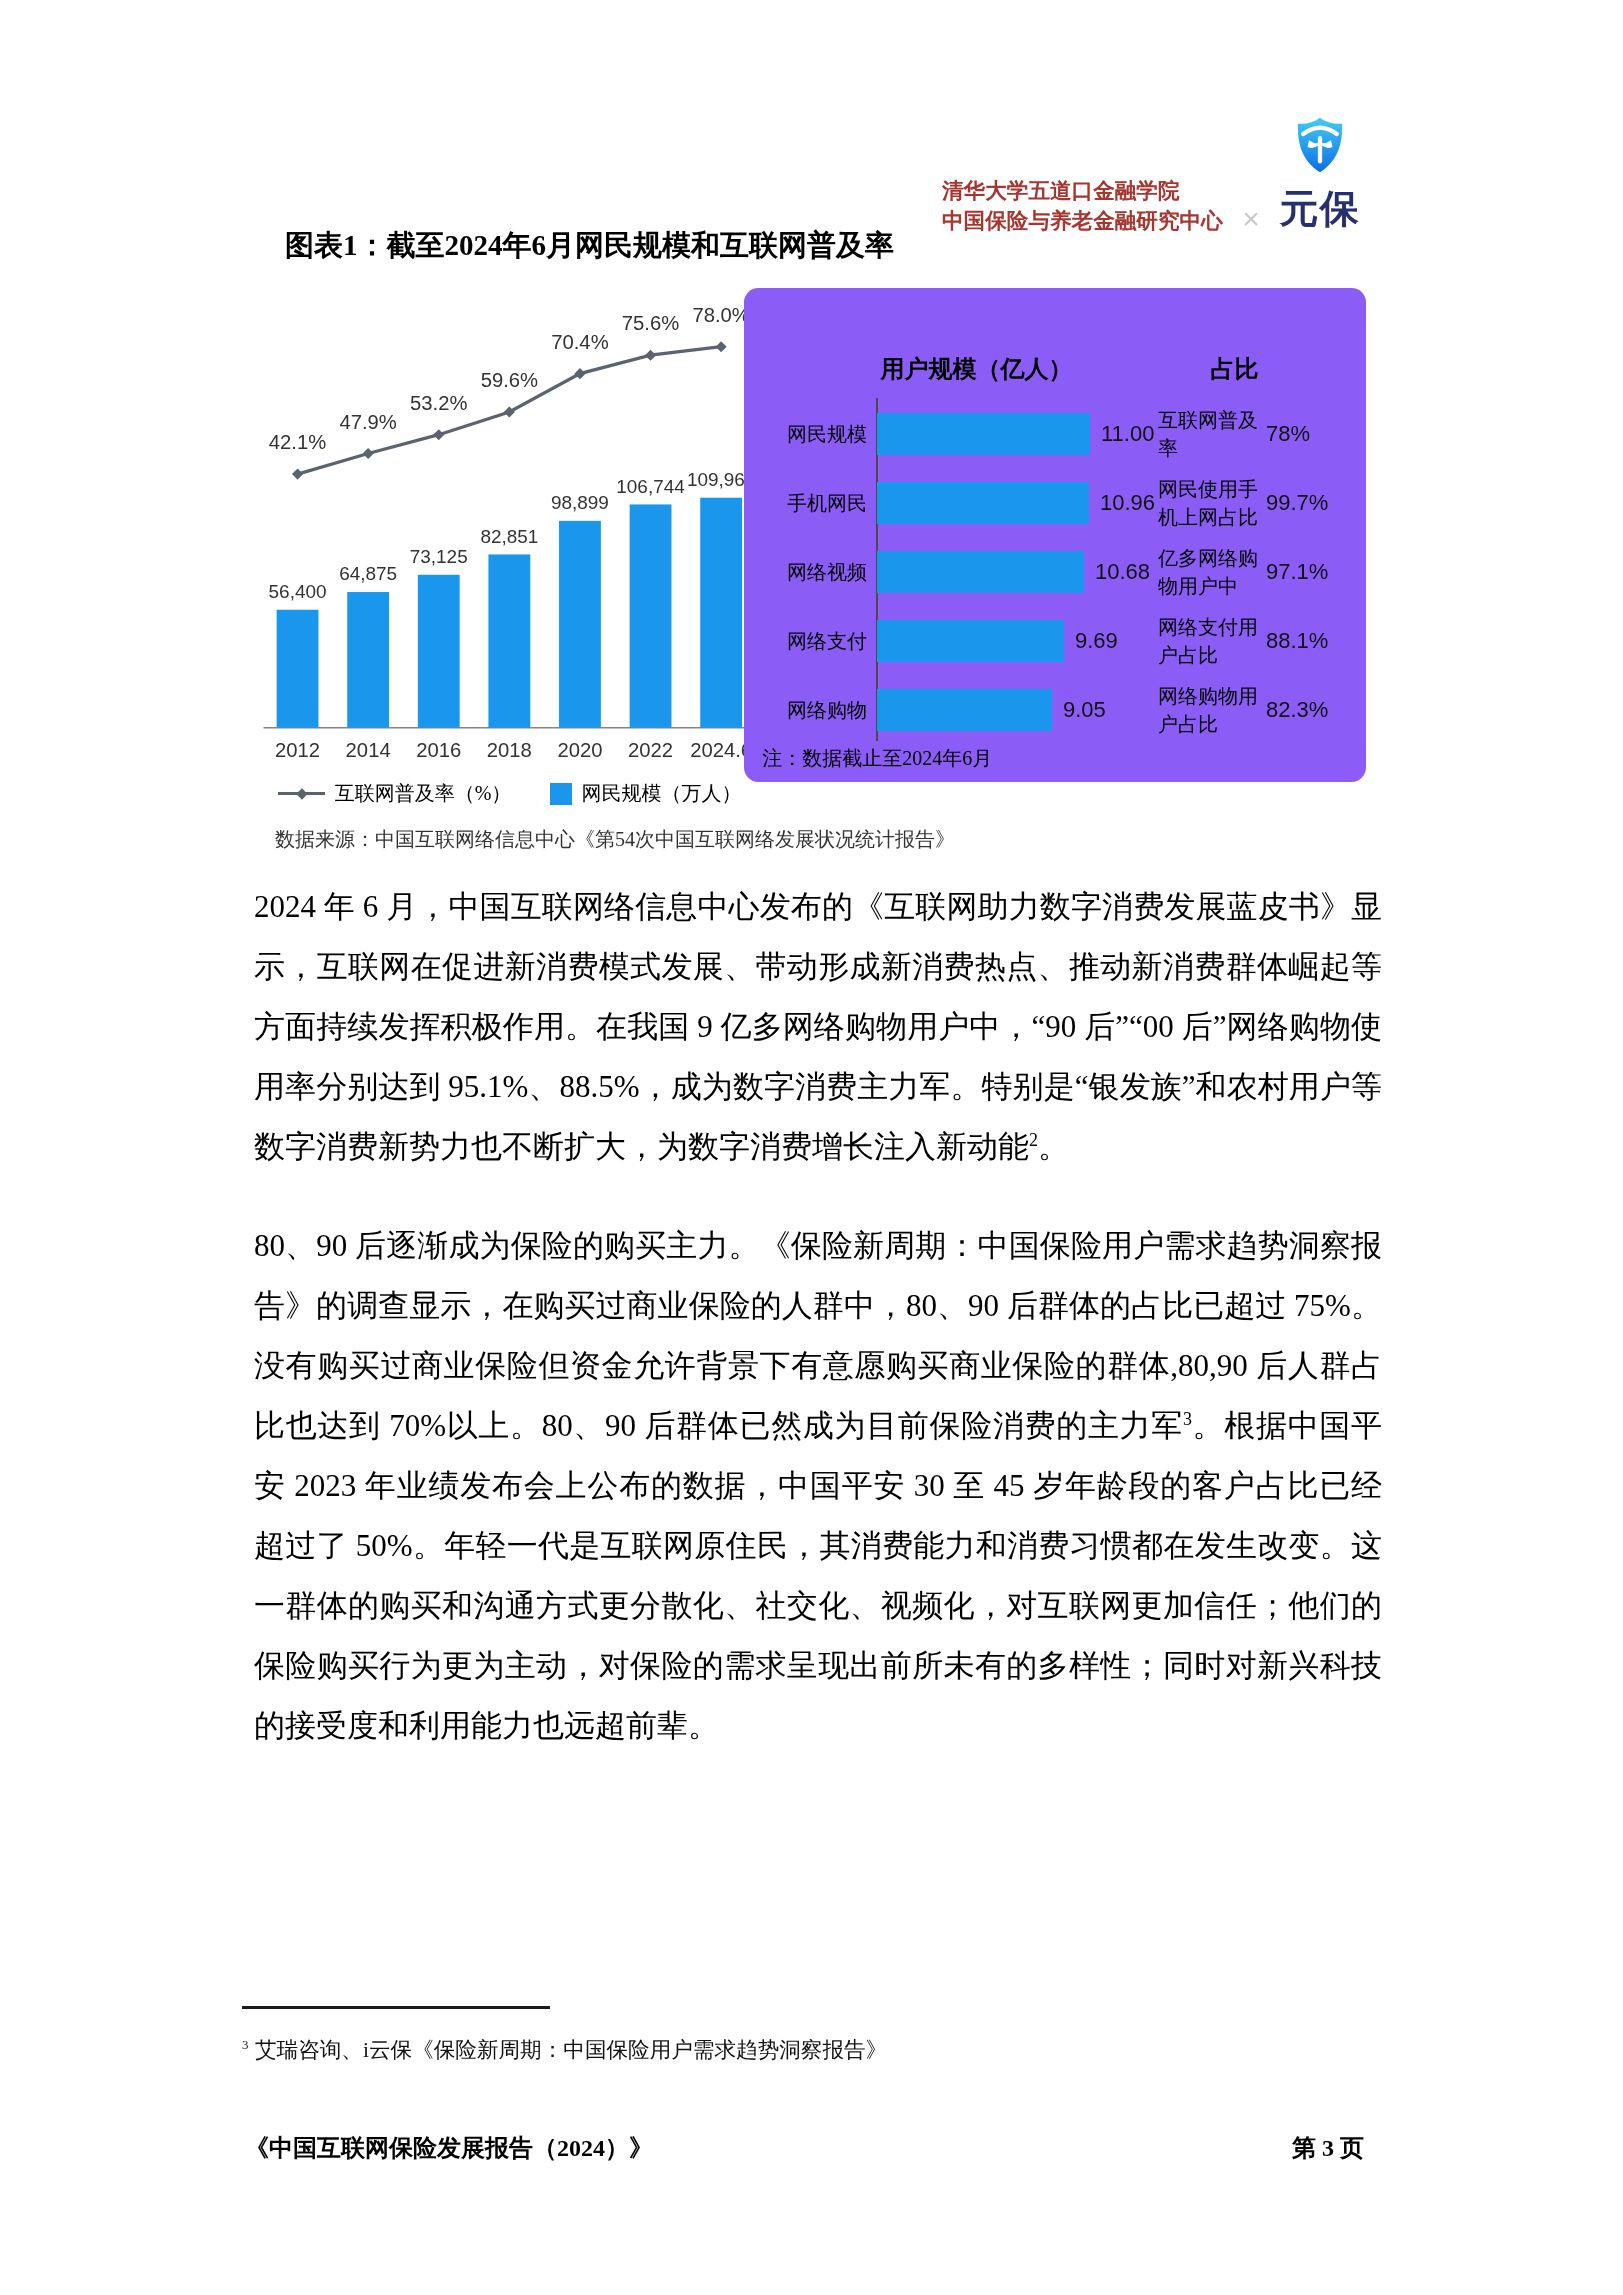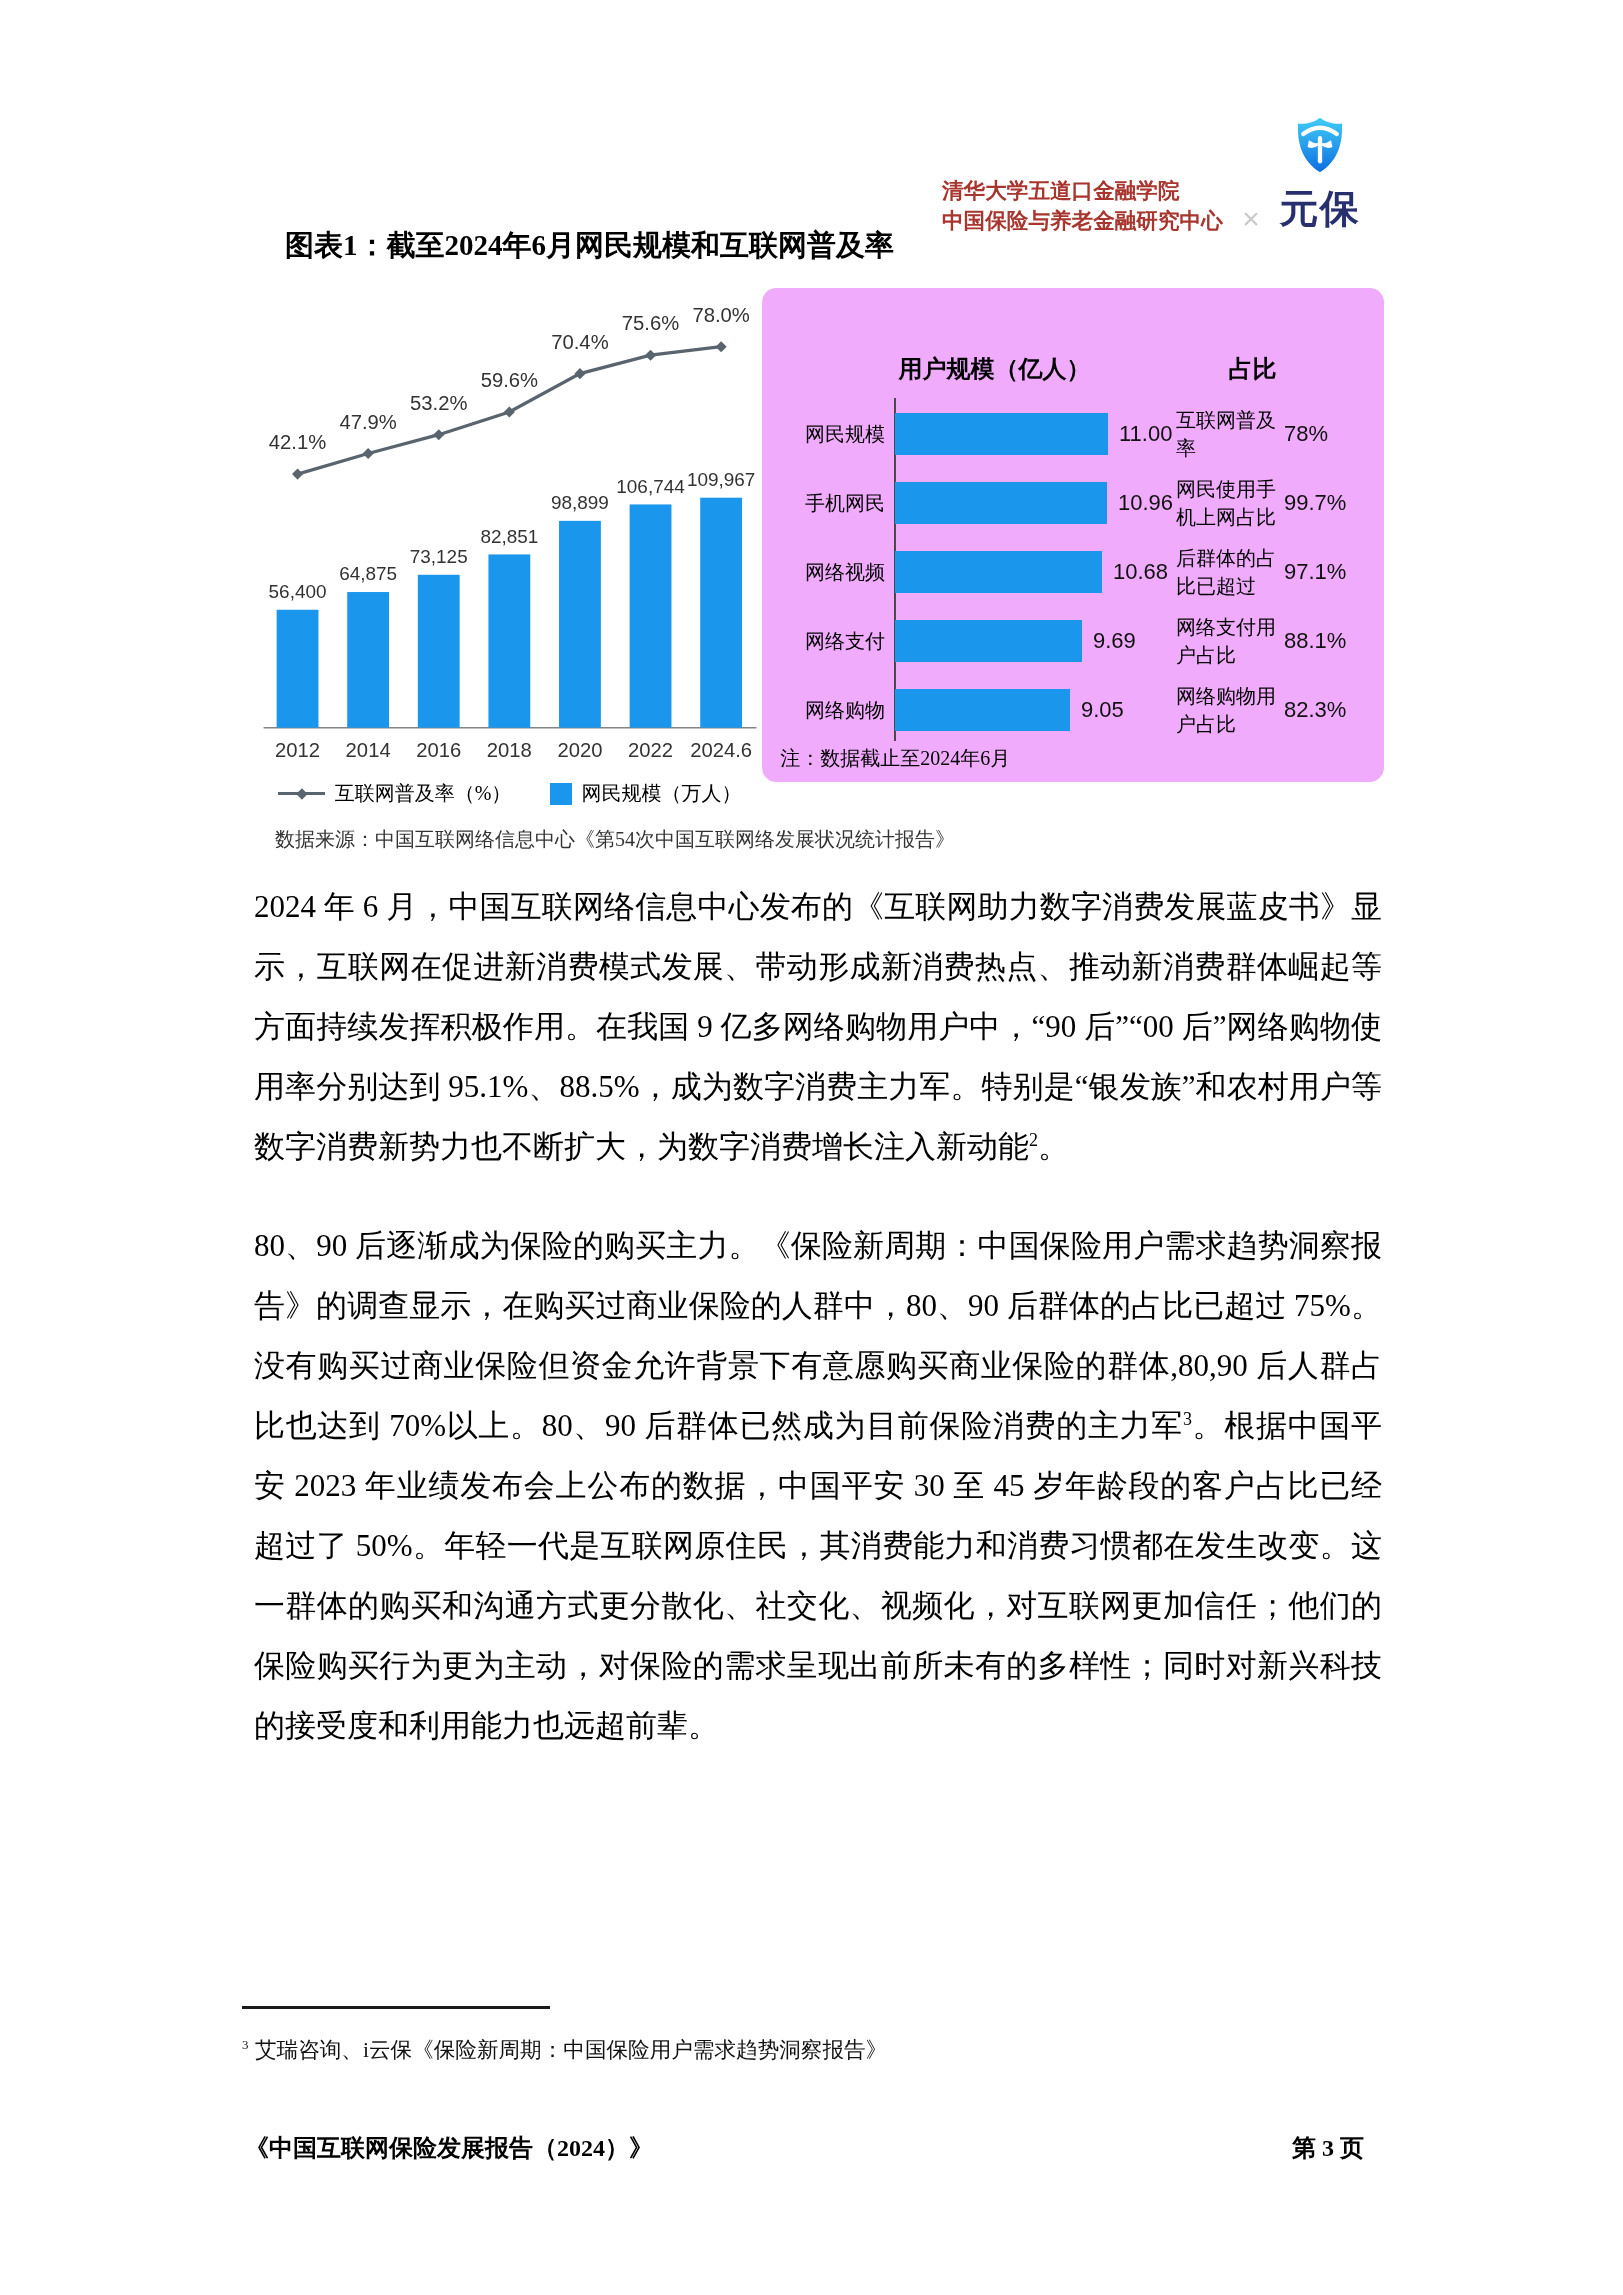--- a/index.html
+++ b/index.html
@@ -27,21 +27,21 @@
   .cnum.xlab{font-size:31px;fill:#333;}
   .legend{position:absolute;left:258px;top:780px;width:504px;display:flex;justify-content:center;align-items:center;gap:39px;}
   .legend-item{display:flex;align-items:center;gap:9.2px;font-size:20px;color:#000;text-align:center;}
   .line-icon{position:relative;width:47px;height:9.2px;display:inline-block;}
   .line-icon .bar{position:absolute;left:0;top:3.3px;width:47px;height:2.6px;background:#59646f;}
   .line-icon .dia{position:absolute;left:19.6px;top:0.7px;width:7.9px;height:7.9px;background:#59646f;transform:rotate(45deg);}
   .sq-icon{width:22px;height:22px;background:#1a97ec;display:inline-block;}
   .chart-source{position:absolute;left:275px;top:826px;font-size:20px;color:#333;}
 
   
-  .panel{position:absolute;left:762px;top:288px;width:622px;height:494px;background:#f0abfc;border-radius:14.4px;}
+  .panel{position:absolute;left:744px;top:288px;width:622px;height:494px;background:#8b5cf6;border-radius:14.4px;}
   .col-h{position:absolute;top:65px;font-size:24px;font-weight:700;color:#000;text-align:center;}
   .col-h.c1{left:131px;width:203px;}
   .col-h.c2{left:425px;width:131px;}
   .v-axis{position:absolute;left:132px;top:110px;width:2px;height:343px;background:#4a4a4a;}
   #right-rows{position:absolute;left:0;top:111px;width:100%;}
   .r-row{position:relative;height:69px;}
   .r-cat{position:absolute;left:0;top:50%;transform:translateY(-50%);width:123px;text-align:right;font-size:20px;color:#000;}
   .r-bar{position:absolute;left:133px;top:50%;transform:translateY(-50%);height:42px;}
   .r-val{position:absolute;top:50%;transform:translateY(-50%);font-family:var(--sans);font-size:22px;color:#111;}
   .r-rlabel{position:absolute;left:414px;top:50%;transform:translateY(-50%);width:101px;font-size:20px;line-height:28px;color:#000;}
@@ -164,21 +164,21 @@
         <div class="r-cat">手机网民</div>
         <div class="r-bar" style="width:212px;background:#1a97ec"></div>
         <div class="r-val" style="left:356px">10.96</div>
         <div class="r-rlabel">网民使用手机上网占比</div>
         <div class="r-rval">99.7%</div>
       </div>
       <div class="r-row">
         <div class="r-cat">网络视频</div>
         <div class="r-bar" style="width:207px;background:#1a97ec"></div>
         <div class="r-val" style="left:351px">10.68</div>
-        <div class="r-rlabel">后群体的占比已超过</div>
+        <div class="r-rlabel">亿多网络购物用户中</div>
         <div class="r-rval">97.1%</div>
       </div>
       <div class="r-row">
         <div class="r-cat">网络支付</div>
         <div class="r-bar" style="width:187px;background:#1a97ec"></div>
         <div class="r-val" style="left:331px">9.69</div>
         <div class="r-rlabel">网络支付用户占比</div>
         <div class="r-rval">88.1%</div>
       </div>
       <div class="r-row">

